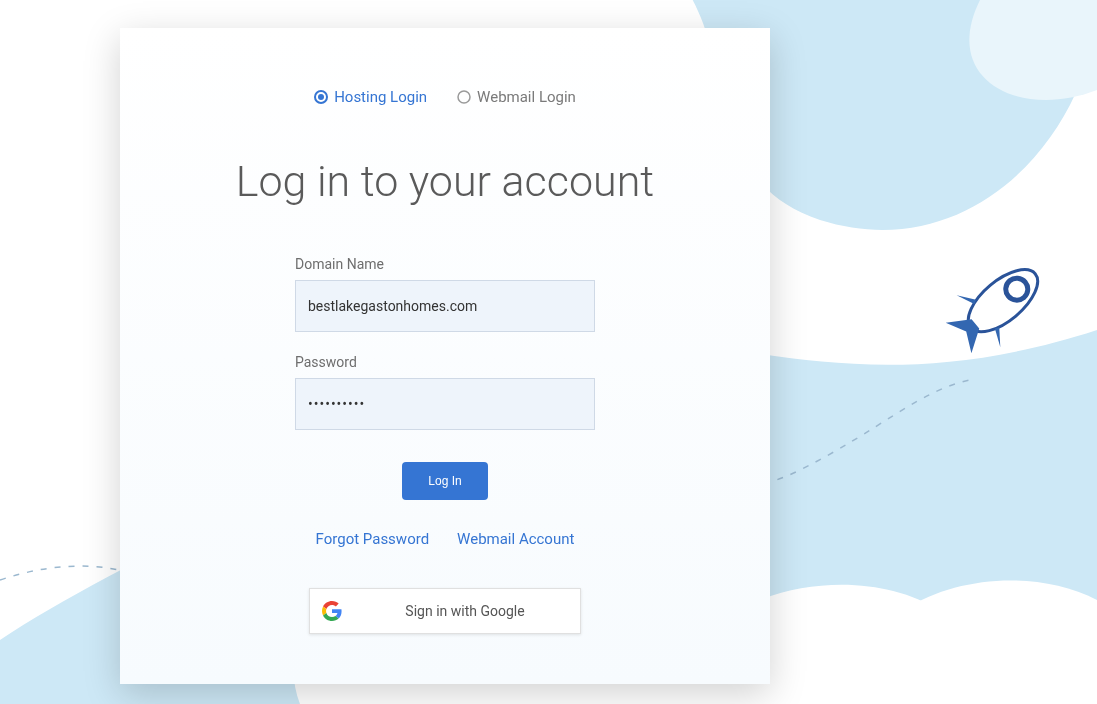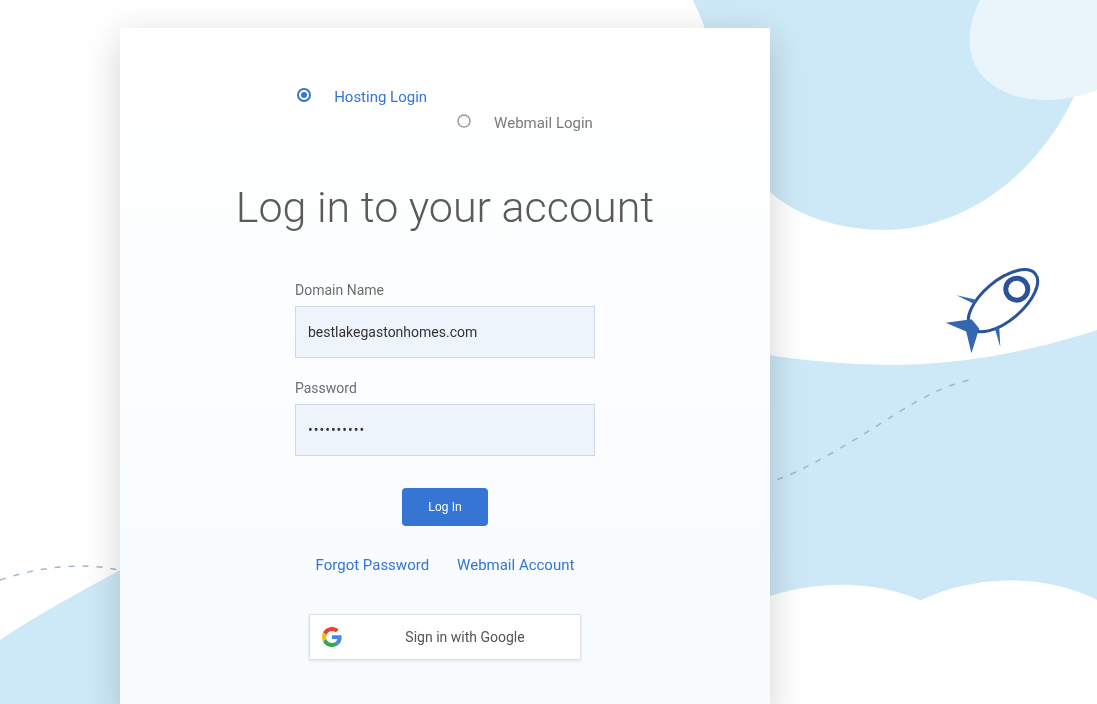--- a/index.html
+++ b/index.html
@@ -37,27 +37,27 @@
       z-index: 10;
     }
     .radio-group {
       display: flex;
       justify-content: center;
       gap: 30px;
       margin-bottom: 50px;
     }
     .radio-option {
       display: flex;
-      align-items: flex-start;
-      gap: 23px;
+      align-items: center;
+      gap: 6px;
       font-size: 15px;
       cursor: pointer;
     }
     .radio-option.selected { color: #3575d3; }
-    .radio-option.unselected { color: #7a7a7a; margin-top: 26px; }
+    .radio-option.unselected { color: #7a7a7a; }
     .radio-circle {
       width: 14px;
       height: 14px;
       display: inline-flex;
       align-items: center;
       justify-content: center;
     }
     .radio-circle svg { display: block; }
     .page-title {
       font-size: 43px;

